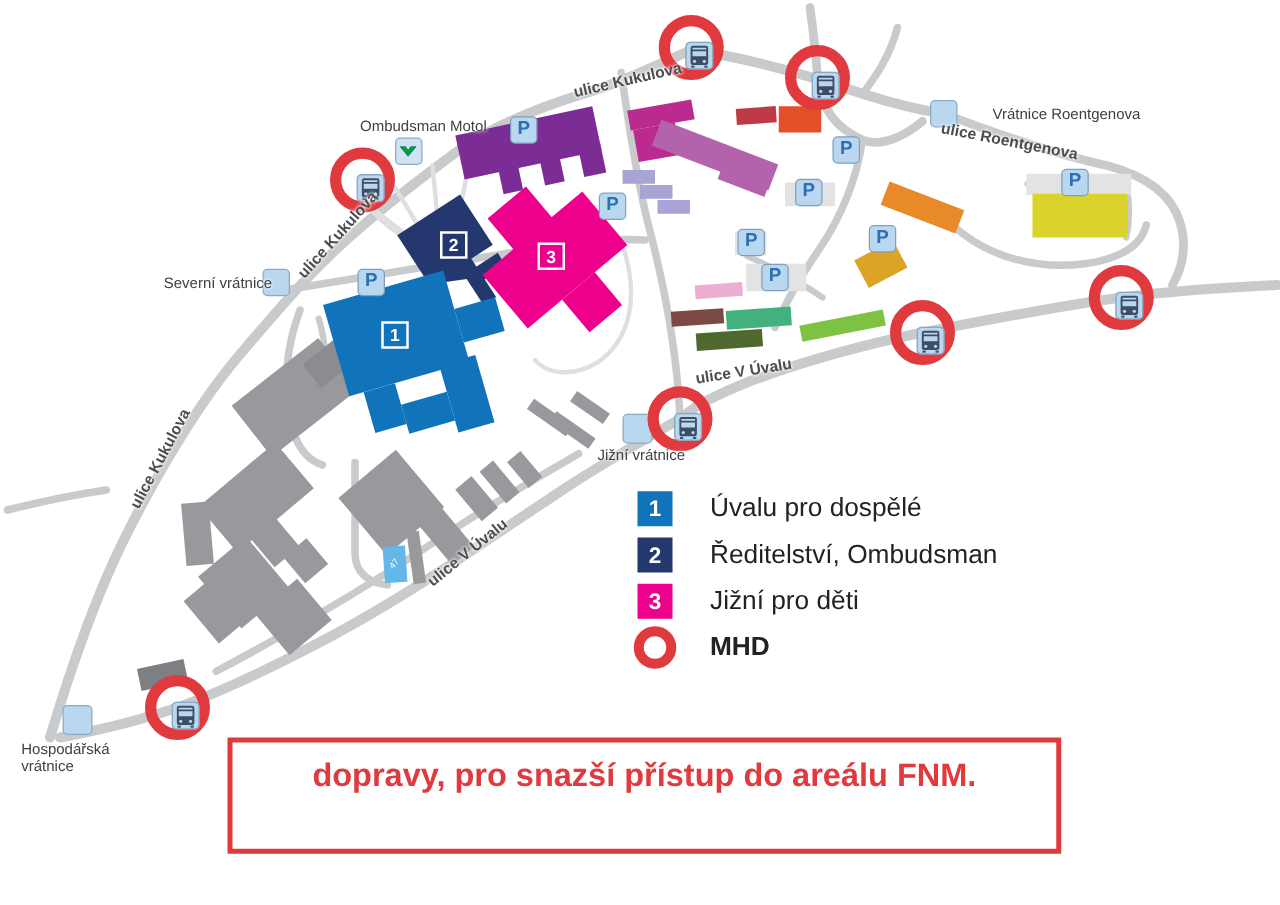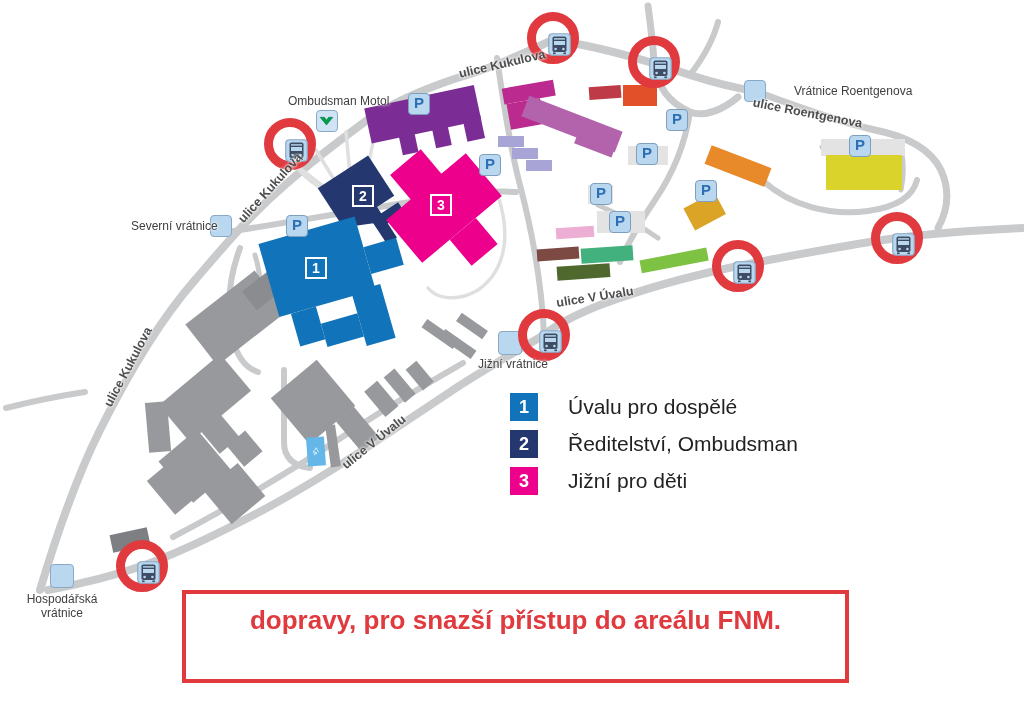--- a/index.html
+++ b/index.html
@@ -18,21 +18,21 @@
          border-radius:4px;box-sizing:border-box;}
   .ring{position:absolute;width:52px;height:52px;border:9px solid #e0393e;border-radius:50%;
         box-sizing:border-box;}
   .ring .bus{position:absolute;left:11.5px;top:11.5px;width:23px;height:23px;}
 
   
   .lbl{position:absolute;color:#3f3f3f;font-size:12px;white-space:nowrap;
        text-shadow:0 0 3px #fff,0 0 3px #fff;}
   .street{position:absolute;color:#4d4d4d;font-size:12.5px;font-weight:bold;white-space:nowrap;
           text-shadow:0 0 3px #fff,0 0 3px #fff;}
-  .wrap-lbl{position:absolute;color:#3f3f3f;font-size:12px;text-align:center;line-height:14px;}
+  .wrap-lbl{position:absolute;color:#3f3f3f;font-size:12px;line-height:14px;}
 
   .num-box{position:absolute;width:22px;height:22px;border:2px solid #fff;box-sizing:border-box;
            color:#fff;font-weight:bold;font-size:14px;line-height:18px;text-align:center;}
 
   .b47{position:absolute;left:307px;top:437px;width:18px;height:29px;background:#64b7e7;
        transform:rotate(-4deg);color:#fff;font-size:7px;text-align:center;line-height:29px;}
   .b47 span{display:inline-block;transform:rotate(-45deg);}
 
   
   .legend{position:absolute;left:510px;top:388px;}
@@ -305,19 +305,23 @@
       <span class="lg-label">Úvalu pro dospělé</span>
     </div>
     <div class="lg-row">
       <span class="lg-box" style="background-color: rgb(36, 56, 111);">2</span>
       <span class="lg-label">Ředitelství, Ombudsman</span>
     </div>
     <div class="lg-row">
       <span class="lg-box" style="background-color: rgb(236, 0, 140);">3</span>
       <span class="lg-label">Jižní pro děti</span>
     </div>
+    <div class="lg-row">
+      <span class="lg-ring" style="border-color: rgb(224, 57, 62);"></span>
+      <span class="lg-label bold">MHD</span>
+    </div>
   </div>
 
   <div class="notice" style="border-color: rgb(224, 57, 62);">
     <div>dopravy, pro snazší přístup do areálu FNM.</div>
   </div>
 
 </div>
 
 </body></html>

